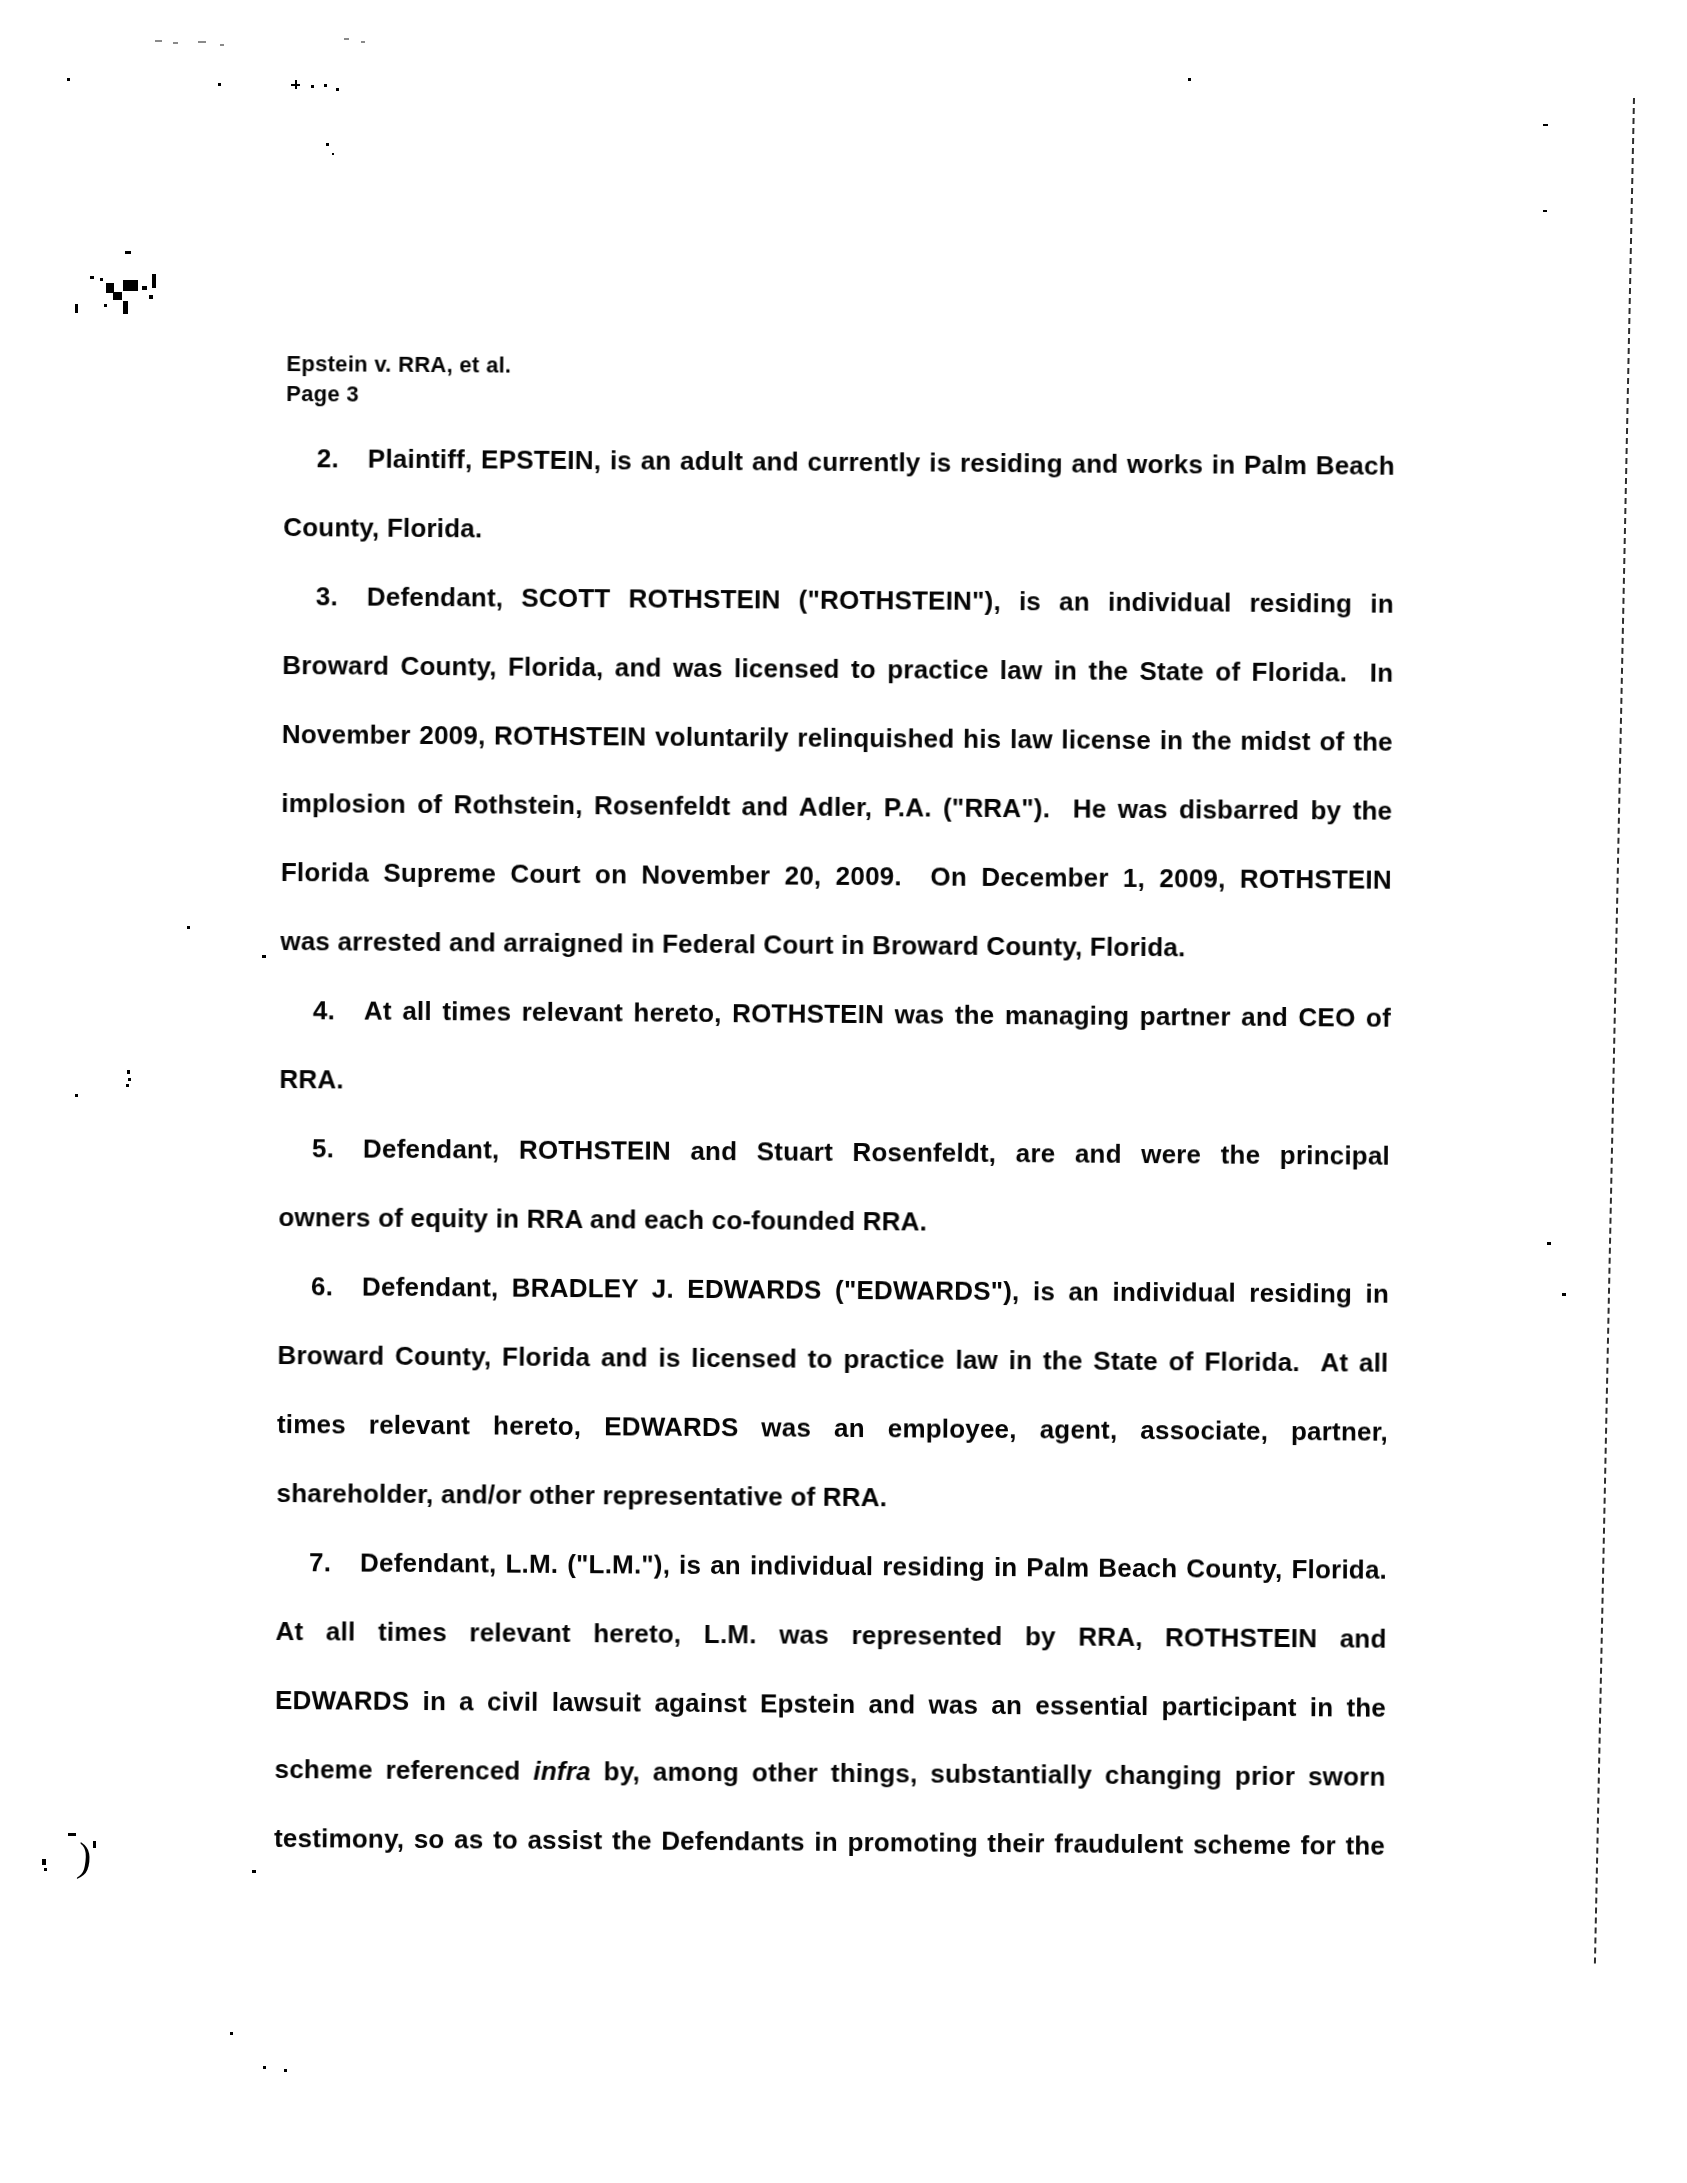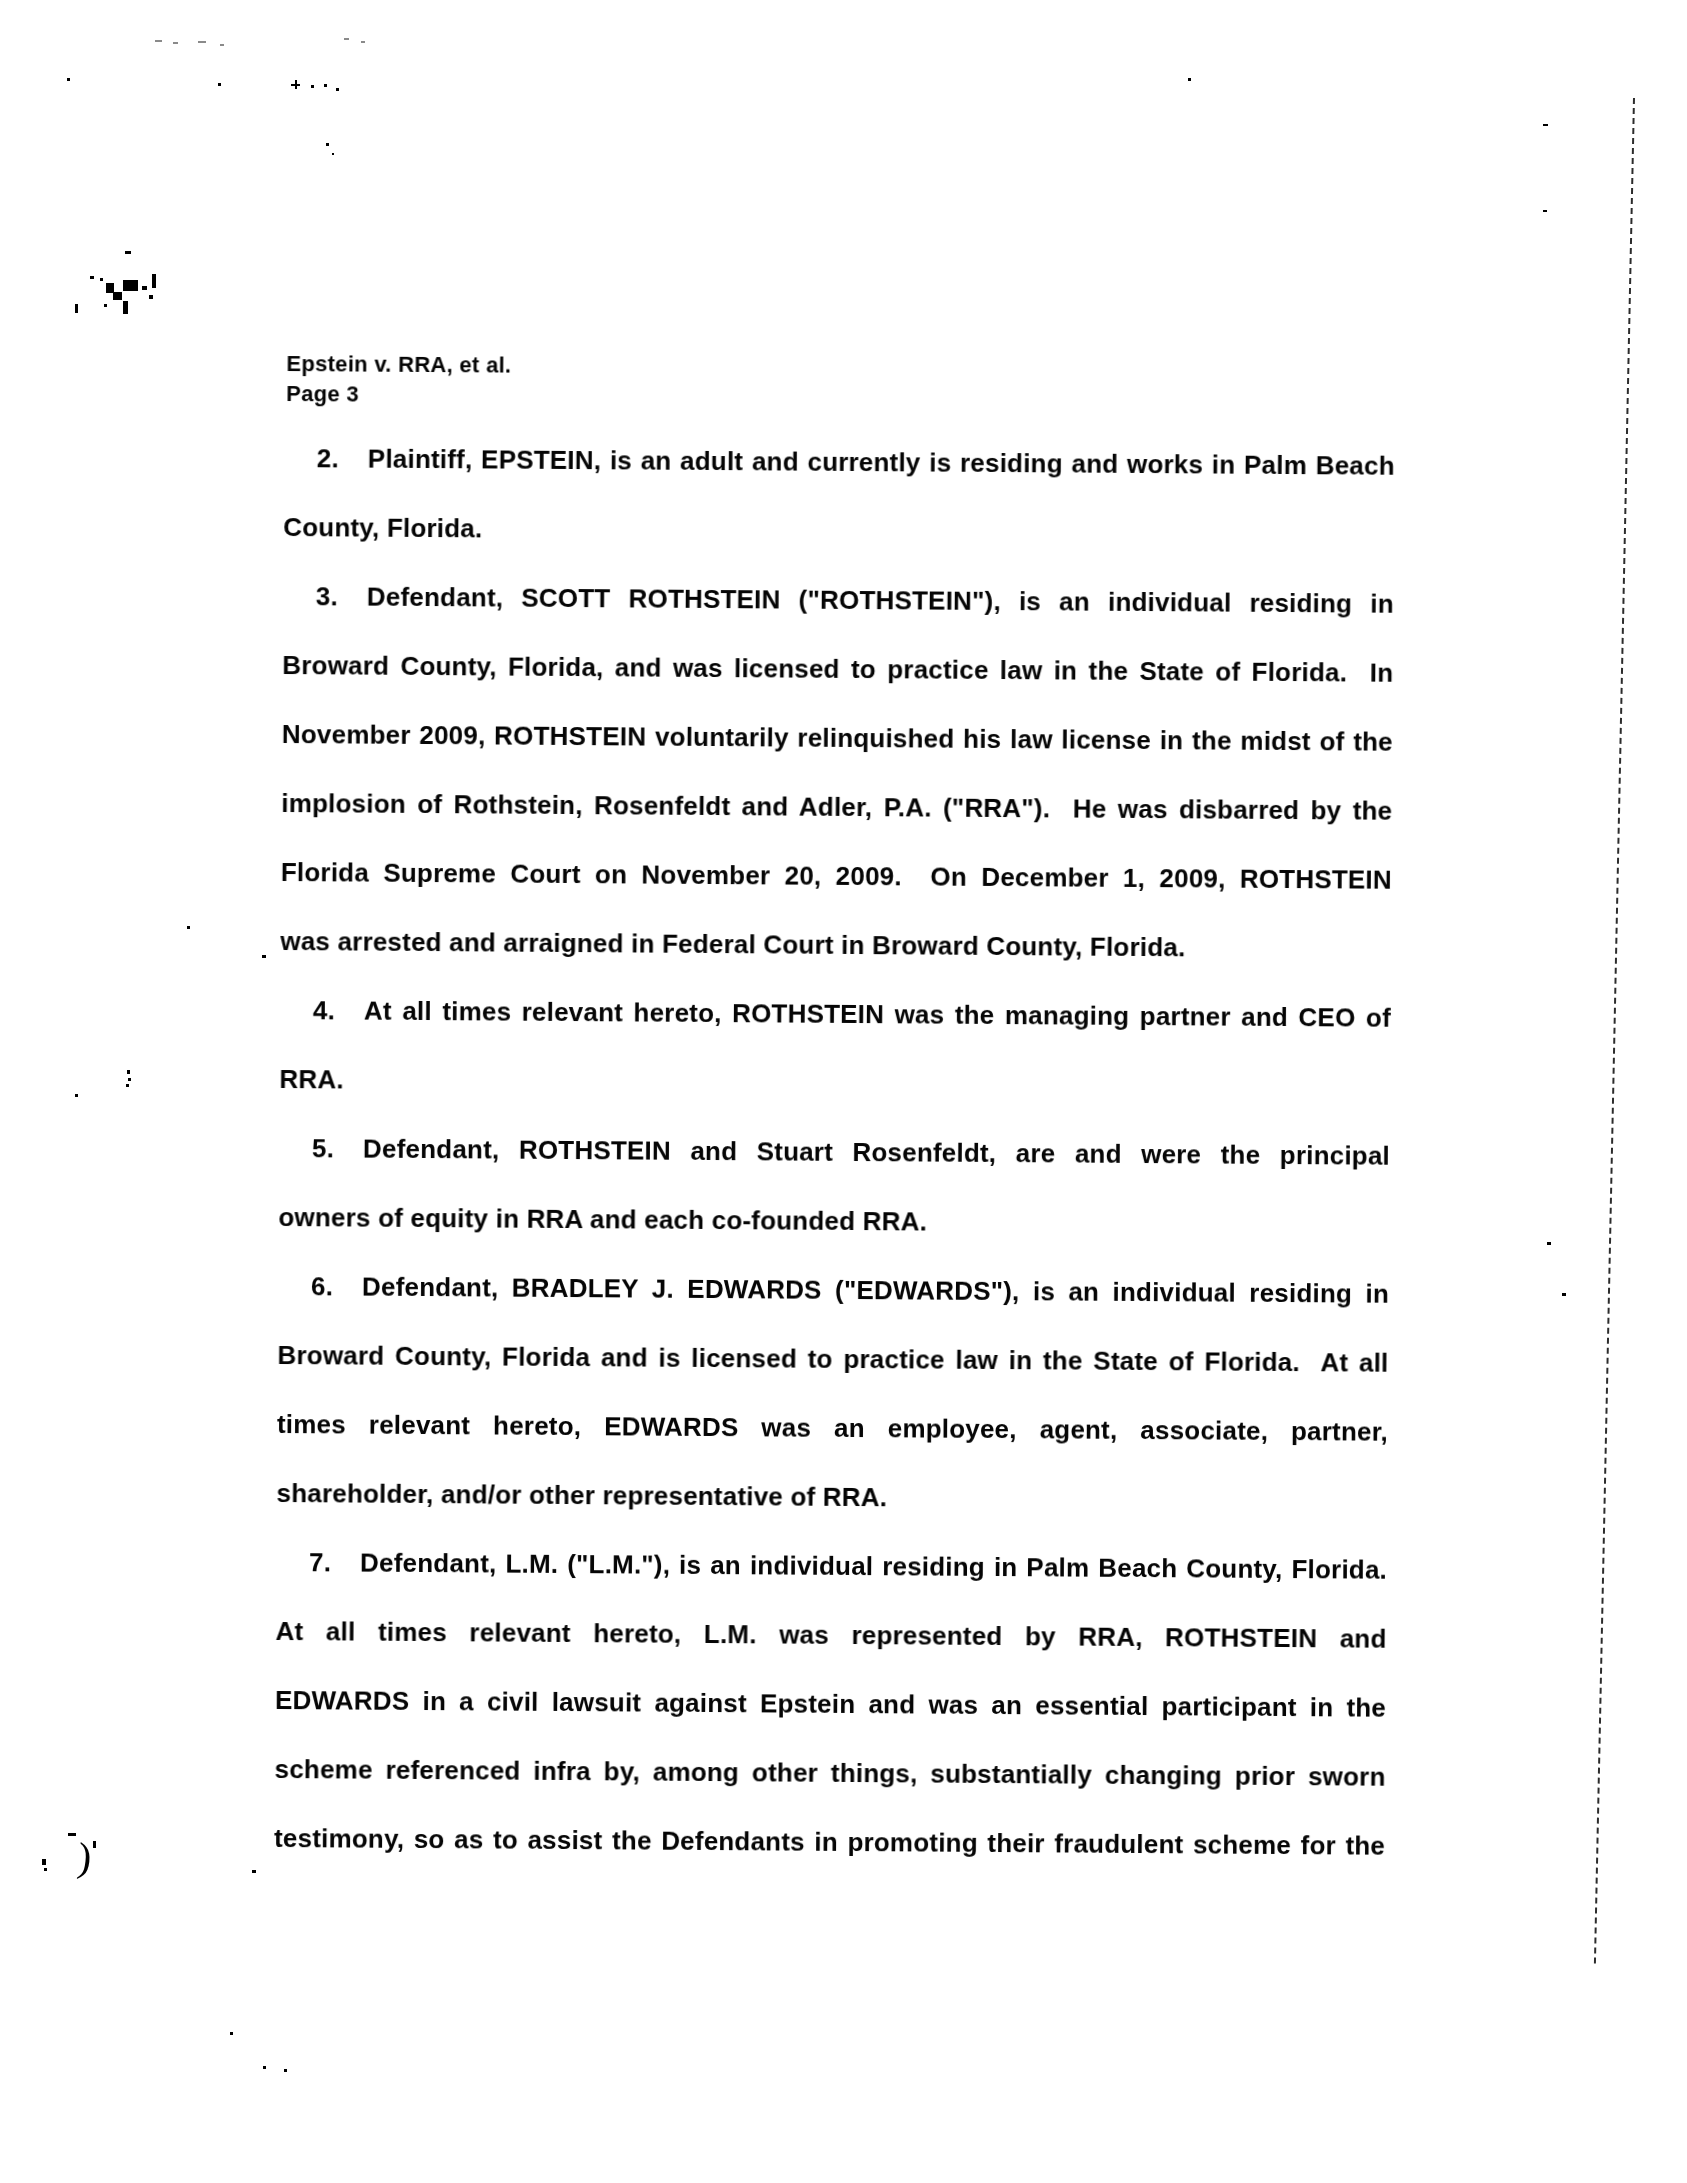--- a/index.html
+++ b/index.html
@@ -52,21 +52,21 @@
     text-align-last: left;
   }
   .pnum {
     display: inline-block;
     margin-left: 33px;
   }
   .tab {
     display: inline-block;
     width: 29px;
   }
-  .it { }
+  .it { font-style: italic; }
 
   
   .rline {
     position: absolute;
     left: 1633px;
     top: 98px;
     height: 1866px;
     width: 0;
     border-left: 2px dashed #161616;
     transform: rotate(1.2deg);

